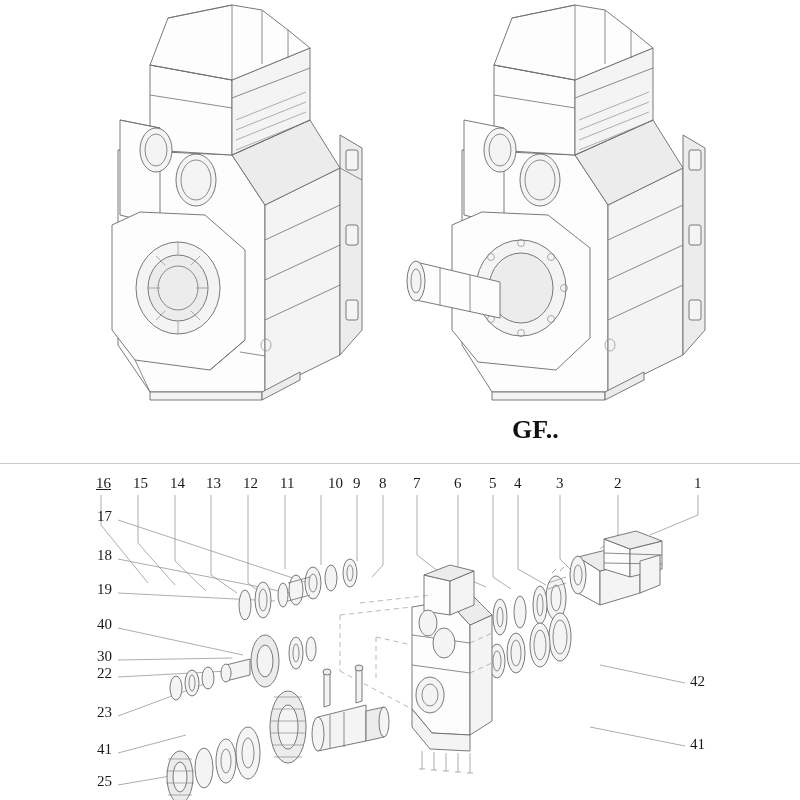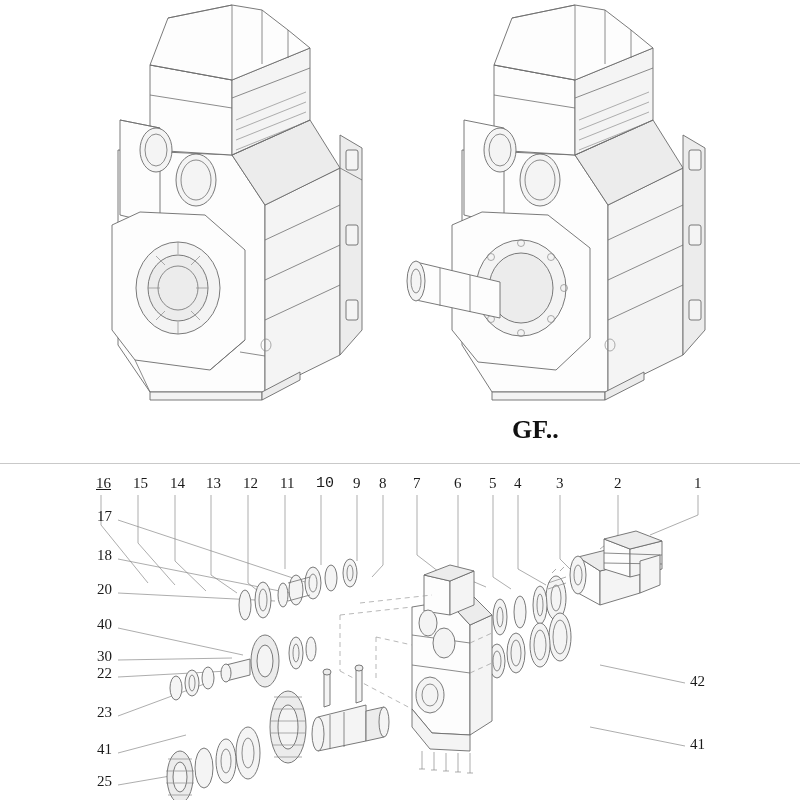--- a/index.html
+++ b/index.html
@@ -359,34 +359,34 @@
       </g>
 
     </svg>
 
     <div class="callout" style="left:96px;top:11px;text-decoration:underline;">16</div>
     <div class="callout" style="left:133px;top:11px;">15</div>
     <div class="callout" style="left:170px;top:11px;">14</div>
     <div class="callout" style="left:206px;top:11px;">13</div>
     <div class="callout" style="left:243px;top:11px;">12</div>
     <div class="callout" style="left:280px;top:11px;">11</div>
-    <div class="callout" style="left:316px;top:11px;font-family:Liberation Mono, monospace;">10</div>
+    <div class="callout" style="left:328px;top:11px;">10</div>
     <div class="callout" style="left:353px;top:11px;">9</div>
     <div class="callout" style="left:379px;top:11px;">8</div>
     <div class="callout" style="left:413px;top:11px;">7</div>
     <div class="callout" style="left:454px;top:11px;">6</div>
     <div class="callout" style="left:489px;top:11px;">5</div>
     <div class="callout" style="left:514px;top:11px;">4</div>
     <div class="callout" style="left:556px;top:11px;">3</div>
     <div class="callout" style="left:614px;top:11px;">2</div>
     <div class="callout" style="left:694px;top:11px;">1</div>
 
     <div class="callout" style="left:97px;top:44px;">17</div>
     <div class="callout" style="left:97px;top:83px;">18</div>
-    <div class="callout" style="left:97px;top:117px;">20</div>
+    <div class="callout" style="left:97px;top:117px;">19</div>
     <div class="callout" style="left:97px;top:152px;">40</div>
     <div class="callout" style="left:97px;top:184px;">30</div>
     <div class="callout" style="left:97px;top:201px;">22</div>
     <div class="callout" style="left:97px;top:240px;">23</div>
     <div class="callout" style="left:97px;top:277px;">41</div>
     <div class="callout" style="left:97px;top:309px;">25</div>
 
     <div class="callout" style="left:690px;top:209px;">42</div>
     <div class="callout" style="left:690px;top:272px;text-align:right;">41</div>
   </div>

